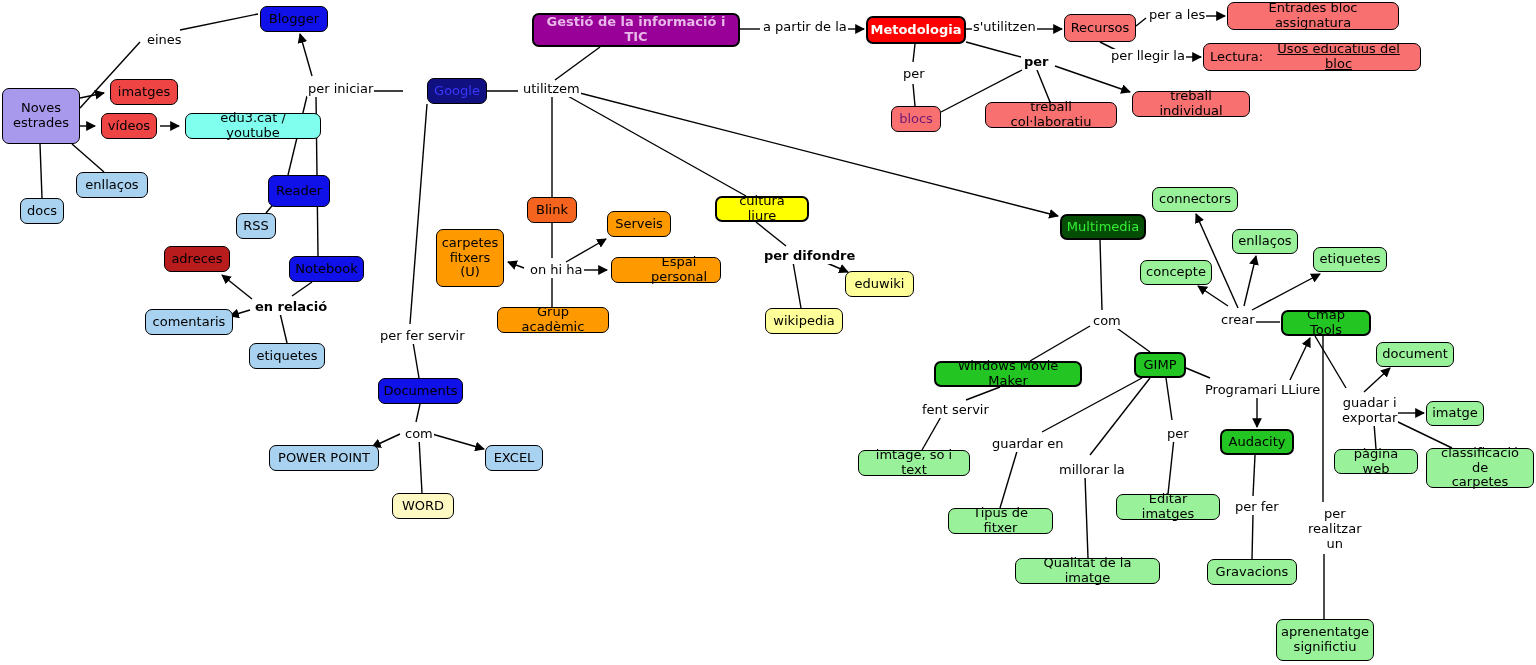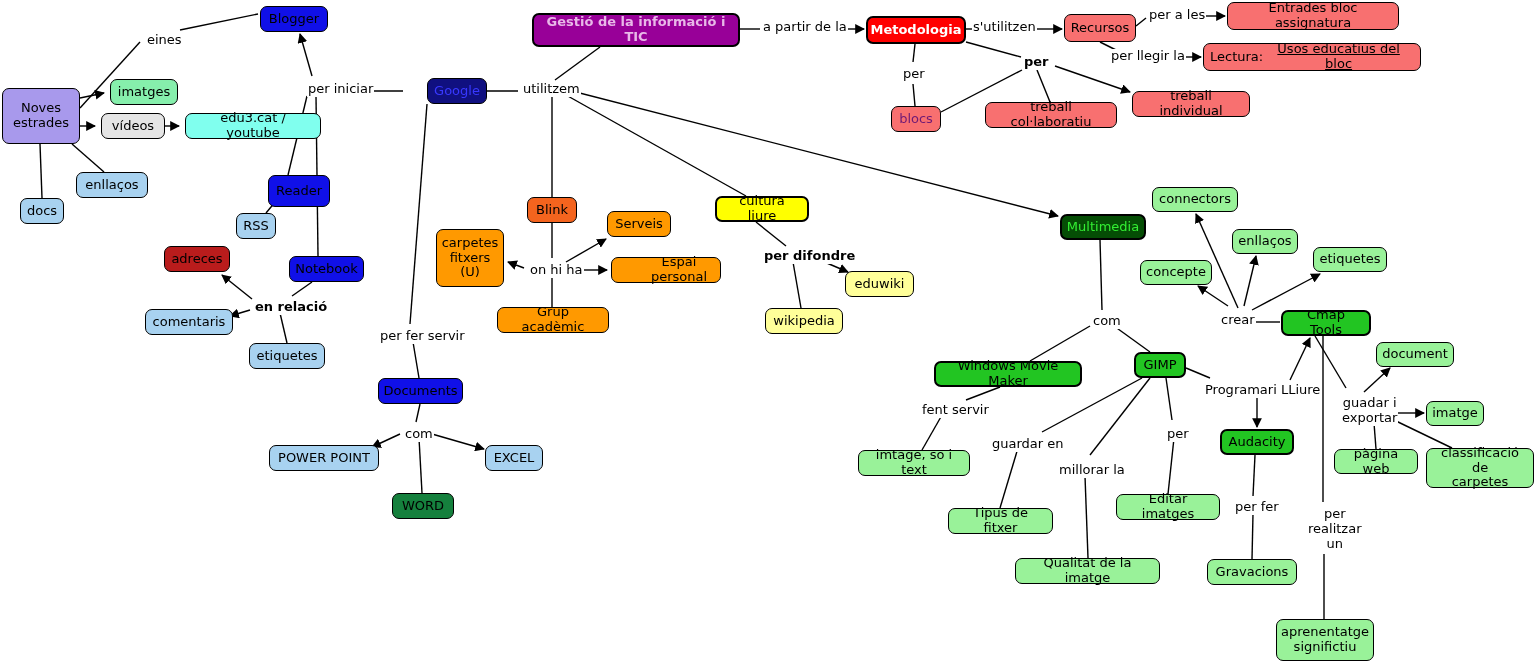--- a/index.html
+++ b/index.html
@@ -137,22 +137,22 @@
       <line x1="1253" y1="514" x2="1252" y2="559"></line>
 
       <line x1="1323" y1="336" x2="1323" y2="502"></line>
       <line x1="1324" y1="554" x2="1324" y2="619"></line>
     </g>
   </svg>
 
   <div id="nodes-layer">
       <div class="node" style="left: 2px; top: 88px; width: 78px; height: 56px; background: rgb(168, 153, 236); color: rgb(0, 0, 0); font-weight: normal; font-size: 13px; border-width: 1px;">Noves
 estrades</div>
-      <div class="node" style="left: 110px; top: 79px; width: 68px; height: 26px; background: #86efac; color: rgb(0, 0, 0); font-weight: normal; font-size: 13px; border-width: 1px;">imatges</div>
-      <div class="node" style="left: 101px; top: 113px; width: 64px; height: 26px; background: #e5e5e5; color: rgb(0, 0, 0); font-weight: normal; font-size: 13px; border-width: 1px;">vídeos</div>
+      <div class="node" style="left: 110px; top: 79px; width: 68px; height: 26px; background: #ef4444; color: rgb(0, 0, 0); font-weight: normal; font-size: 13px; border-width: 1px;">imatges</div>
+      <div class="node" style="left: 101px; top: 113px; width: 56px; height: 26px; background: #ef4444; color: rgb(0, 0, 0); font-weight: normal; font-size: 13px; border-width: 1px;">vídeos</div>
       <div class="node" style="left: 185px; top: 113px; width: 136px; height: 26px; background: rgb(128, 255, 238); color: rgb(0, 0, 0); font-weight: normal; font-size: 13px; border-width: 1px;">edu3.cat / youtube</div>
       <div class="node" style="left: 76px; top: 172px; width: 72px; height: 26px; background: rgb(168, 210, 240); color: rgb(0, 0, 0); font-weight: normal; font-size: 13px; border-width: 1px;">enllaços</div>
       <div class="node" style="left: 20px; top: 198px; width: 44px; height: 26px; background: rgb(168, 210, 240); color: rgb(0, 0, 0); font-weight: normal; font-size: 13px; border-width: 1px;">docs</div>
       <div class="node" style="left: 260px; top: 6px; width: 68px; height: 26px; background: rgb(16, 16, 232); color: rgb(0, 0, 0); font-weight: normal; font-size: 13px; border-width: 1px;">Blogger</div>
       <div class="node" style="left: 427px; top: 78px; width: 60px; height: 26px; background: rgb(16, 16, 128); color: rgb(56, 56, 255); font-weight: normal; font-size: 13px; border-width: 1px;">Google</div>
       <div class="node" style="left: 268px; top: 175px; width: 62px; height: 32px; background: rgb(16, 16, 232); color: rgb(0, 0, 0); font-weight: normal; font-size: 13px; border-width: 1px;">Reader</div>
       <div class="node" style="left: 236px; top: 213px; width: 40px; height: 26px; background: rgb(168, 210, 240); color: rgb(0, 0, 0); font-weight: normal; font-size: 13px; border-width: 1px;">RSS</div>
       <div class="node" style="left: 289px; top: 256px; width: 75px; height: 26px; background: rgb(16, 16, 232); color: rgb(0, 0, 0); font-weight: normal; font-size: 13px; border-width: 1px;">Notebook</div>
       <div class="node" style="left: 164px; top: 246px; width: 66px; height: 26px; background: #b91c1c; color: rgb(0, 0, 0); font-weight: normal; font-size: 13px; border-width: 1px;">adreces</div>
       <div class="node" style="left: 145px; top: 309px; width: 88px; height: 26px; background: rgb(168, 210, 240); color: rgb(0, 0, 0); font-weight: normal; font-size: 13px; border-width: 1px;">comentaris</div>
@@ -171,21 +171,21 @@
 (U)</div>
       <div class="node" style="left: 607px; top: 211px; width: 64px; height: 26px; background: rgb(255, 153, 0); color: rgb(0, 0, 0); font-weight: normal; font-size: 13px; border-width: 1px;">Serveis</div>
       <div class="node" style="left: 611px; top: 257px; width: 110px; height: 26px; background: rgb(255, 153, 0); color: rgb(0, 0, 0); font-weight: normal; font-size: 13px; border-width: 1px; padding-left: 32px;">Espai personal</div>
       <div class="node" style="left: 497px; top: 307px; width: 112px; height: 26px; background: rgb(255, 153, 0); color: rgb(0, 0, 0); font-weight: normal; font-size: 13px; border-width: 1px;">Grup acadèmic</div>
       <div class="node" style="left: 715px; top: 196px; width: 94px; height: 26px; background: rgb(255, 255, 0); color: rgb(0, 0, 0); font-weight: normal; font-size: 13px; border-width: 2px;">cultura liure</div>
       <div class="node" style="left: 845px; top: 271px; width: 69px; height: 26px; background: rgb(255, 255, 153); color: rgb(0, 0, 0); font-weight: normal; font-size: 13px; border-width: 1px;">eduwiki</div>
       <div class="node" style="left: 765px; top: 308px; width: 78px; height: 26px; background: rgb(255, 255, 153); color: rgb(0, 0, 0); font-weight: normal; font-size: 13px; border-width: 1px;">wikipedia</div>
       <div class="node" style="left: 378px; top: 378px; width: 85px; height: 26px; background: rgb(16, 16, 232); color: rgb(0, 0, 0); font-weight: normal; font-size: 13px; border-width: 1px;">Documents</div>
       <div class="node" style="left: 269px; top: 445px; width: 110px; height: 26px; background: rgb(168, 210, 240); color: rgb(0, 0, 0); font-weight: normal; font-size: 13px; border-width: 1px;">POWER POINT</div>
       <div class="node" style="left: 485px; top: 445px; width: 58px; height: 26px; background: rgb(168, 210, 240); color: rgb(0, 0, 0); font-weight: normal; font-size: 13px; border-width: 1px;">EXCEL</div>
-      <div class="node" style="left: 392px; top: 493px; width: 62px; height: 26px; background: #15803d; color: rgb(0, 0, 0); font-weight: normal; font-size: 13px; border-width: 1px;">WORD</div>
+      <div class="node" style="left: 392px; top: 493px; width: 62px; height: 26px; background: #fef9c3; color: rgb(0, 0, 0); font-weight: normal; font-size: 13px; border-width: 1px;">WORD</div>
       <div class="node" style="left: 1060px; top: 214px; width: 86px; height: 26px; background: rgb(5, 77, 5); color: rgb(51, 238, 51); font-weight: normal; font-size: 13px; border-width: 2px;">Multimedia</div>
       <div class="node" style="left: 1152px; top: 187px; width: 86px; height: 25px; background: rgb(153, 242, 153); color: rgb(0, 0, 0); font-weight: normal; font-size: 13px; border-width: 1px;">connectors</div>
       <div class="node" style="left: 1232px; top: 229px; width: 66px; height: 25px; background: rgb(153, 242, 153); color: rgb(0, 0, 0); font-weight: normal; font-size: 13px; border-width: 1px;">enllaços</div>
       <div class="node" style="left: 1140px; top: 260px; width: 72px; height: 25px; background: rgb(153, 242, 153); color: rgb(0, 0, 0); font-weight: normal; font-size: 13px; border-width: 1px;">concepte</div>
       <div class="node" style="left: 1313px; top: 247px; width: 74px; height: 25px; background: rgb(153, 242, 153); color: rgb(0, 0, 0); font-weight: normal; font-size: 13px; border-width: 1px;">etiquetes</div>
       <div class="node" style="left: 1281px; top: 310px; width: 90px; height: 26px; background: rgb(34, 197, 34); color: rgb(0, 0, 0); font-weight: normal; font-size: 13px; border-width: 2px;">Cmap Tools</div>
       <div class="node" style="left: 1376px; top: 342px; width: 78px; height: 25px; background: rgb(153, 242, 153); color: rgb(0, 0, 0); font-weight: normal; font-size: 13px; border-width: 1px;">document</div>
       <div class="node" style="left: 1426px; top: 401px; width: 58px; height: 25px; background: rgb(153, 242, 153); color: rgb(0, 0, 0); font-weight: normal; font-size: 13px; border-width: 1px;">imatge</div>
       <div class="node" style="left: 1334px; top: 449px; width: 84px; height: 25px; background: rgb(153, 242, 153); color: rgb(0, 0, 0); font-weight: normal; font-size: 13px; border-width: 1px;">pàgina web</div>
       <div class="node" style="left: 1426px; top: 448px; width: 108px; height: 40px; background: rgb(153, 242, 153); color: rgb(0, 0, 0); font-weight: normal; font-size: 13px; border-width: 1px;">classificació de

